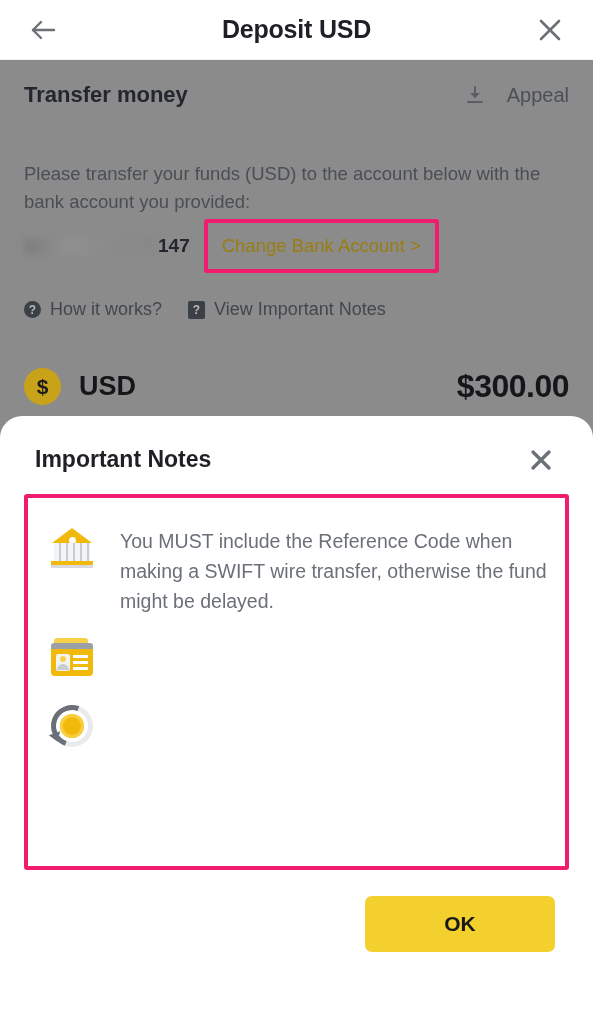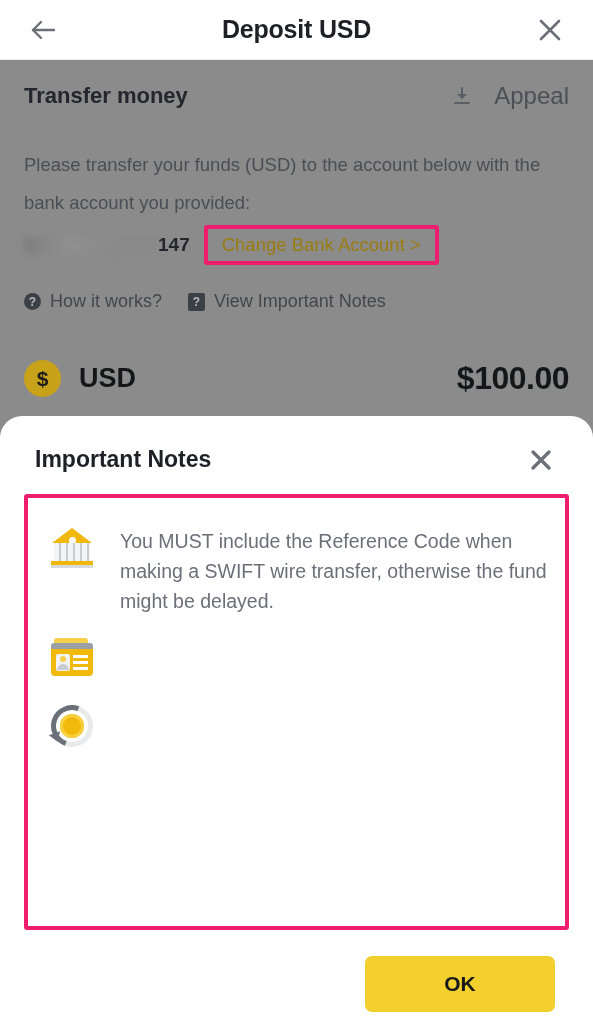--- a/index.html
+++ b/index.html
@@ -41,27 +41,27 @@
     padding: 0 24px;
   }
 
   .row-transfer {
     display: flex; align-items: center; justify-content: space-between;
     margin-top: 22px;
   }
   .transfer-title { font-size: 22px; font-weight: bold; color: #23262c; }
   .appeal {
     display: flex; align-items: center; gap: 22px;
-    font-size: 24px; color: #4b4f56;
+    font-size: 20px; color: #4b4f56;
     cursor: pointer;
   }
 
   .instructions {
-    margin-top: 36px;
-    font-size: 18.5px; line-height: 38px;
+    margin-top: 52px;
+    font-size: 18.5px; line-height: 28px;
     color: #4a4e55;
     max-width: 540px;
   }
 
   .acct-row {
     margin-top: 3px;
     display: flex; align-items: center;
   }
   .acct-blur {
     width: 130px; height: 17px;
@@ -70,21 +70,21 @@
     border-radius: 3px;
     margin-right: 4px;
   }
   .acct-tail {
     font-size: 19px; font-weight: bold; color: #23262c;
     margin-right: 14px;
   }
   .change-bank-wrap {
     border: 4px solid #f01d6e;
     border-radius: 3px;
-    padding: 5px 14px;
+    padding: 12px 14px;
     cursor: pointer;
   }
   .change-bank {
     font-size: 18.5px; color: #9a7d10; white-space: nowrap;
   }
 
   .links-row {
     margin-top: 26px;
     display: flex; align-items: center; gap: 26px;
   }
@@ -136,21 +136,21 @@
     height: 78px;
     padding: 9px 11px 0 11px;
   }
   .sheet-title { font-size: 23px; font-weight: bold; color: #1e2026; }
   .sheet-close { width: 34px; height: 34px; display: flex; align-items: center; justify-content: center; cursor: pointer; }
 
   .notes-box {
     border: 4px solid #f01d6e;
     border-radius: 3px;
     padding: 14px 18px 20px 18px;
-    height: 436px;
+    height: 376px;
   }
   .note {
     display: flex; align-items: flex-start; gap: 22px;
     margin-top: 16px;
   }
   .note:first-child { margin-top: 10px; }
   .note-icon { width: 52px; min-width: 52px; height: 52px; position: relative; }
   .note-text {
     font-size: 19.5px; line-height: 30px; color: #6b7078;
     padding-top: 4px;
@@ -282,21 +282,21 @@
         <span class="ico-qsquare">?</span>
         <span>View Important Notes</span>
       </div>
     </div>
 
     <div class="usd-row">
       <div class="usd-left">
         <div class="coin">$</div>
         <div class="usd-label">USD</div>
       </div>
-      <div class="usd-amount">$100.00</div>
+      <div class="usd-amount">$300.00</div>
     </div>
 
   </div>
 
   <div class="sheet">
 
     <div class="sheet-head">
       <div class="sheet-title">Important Notes</div>
       <div class="sheet-close">
         <svg width="28" height="28" viewBox="0 0 28 28">

